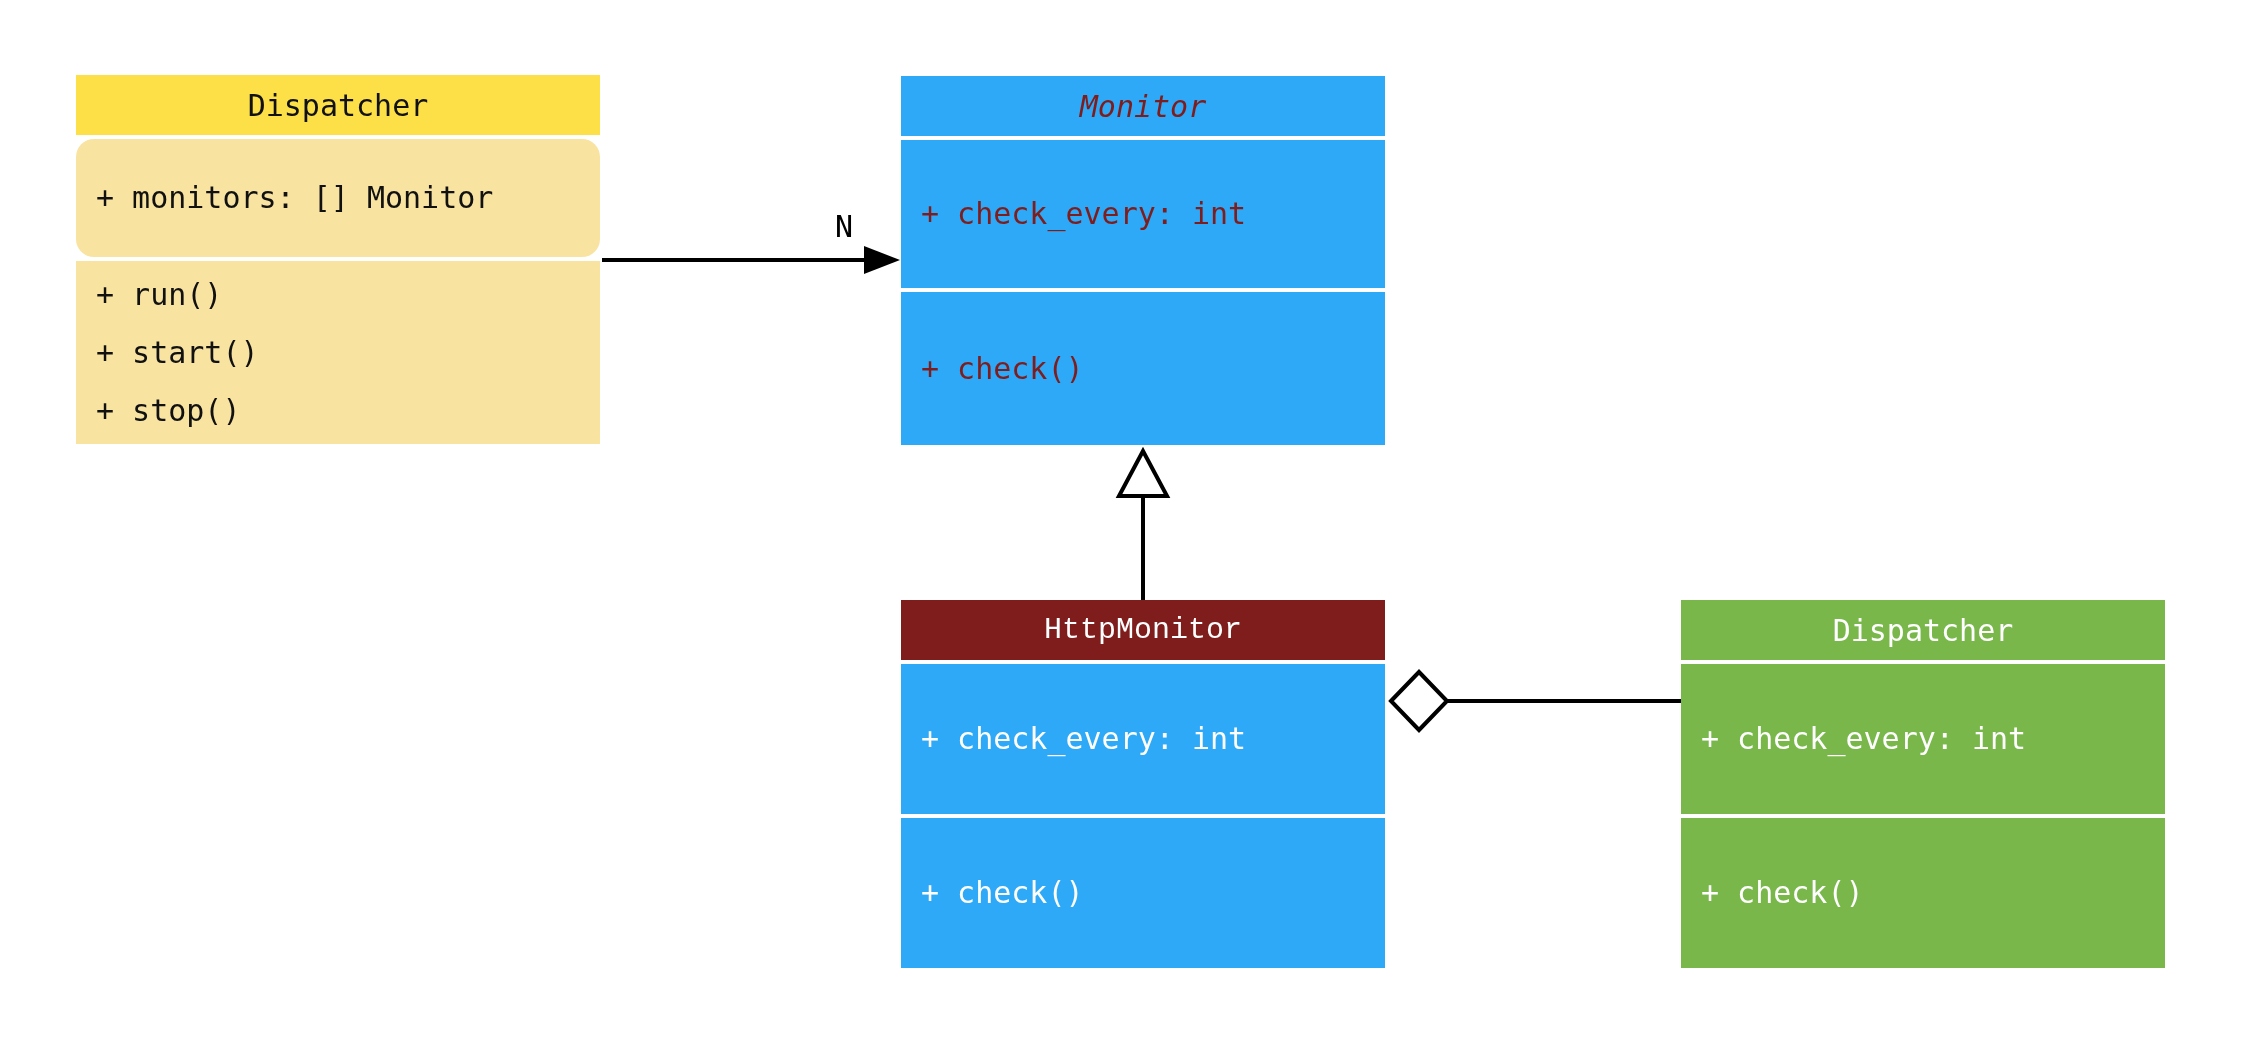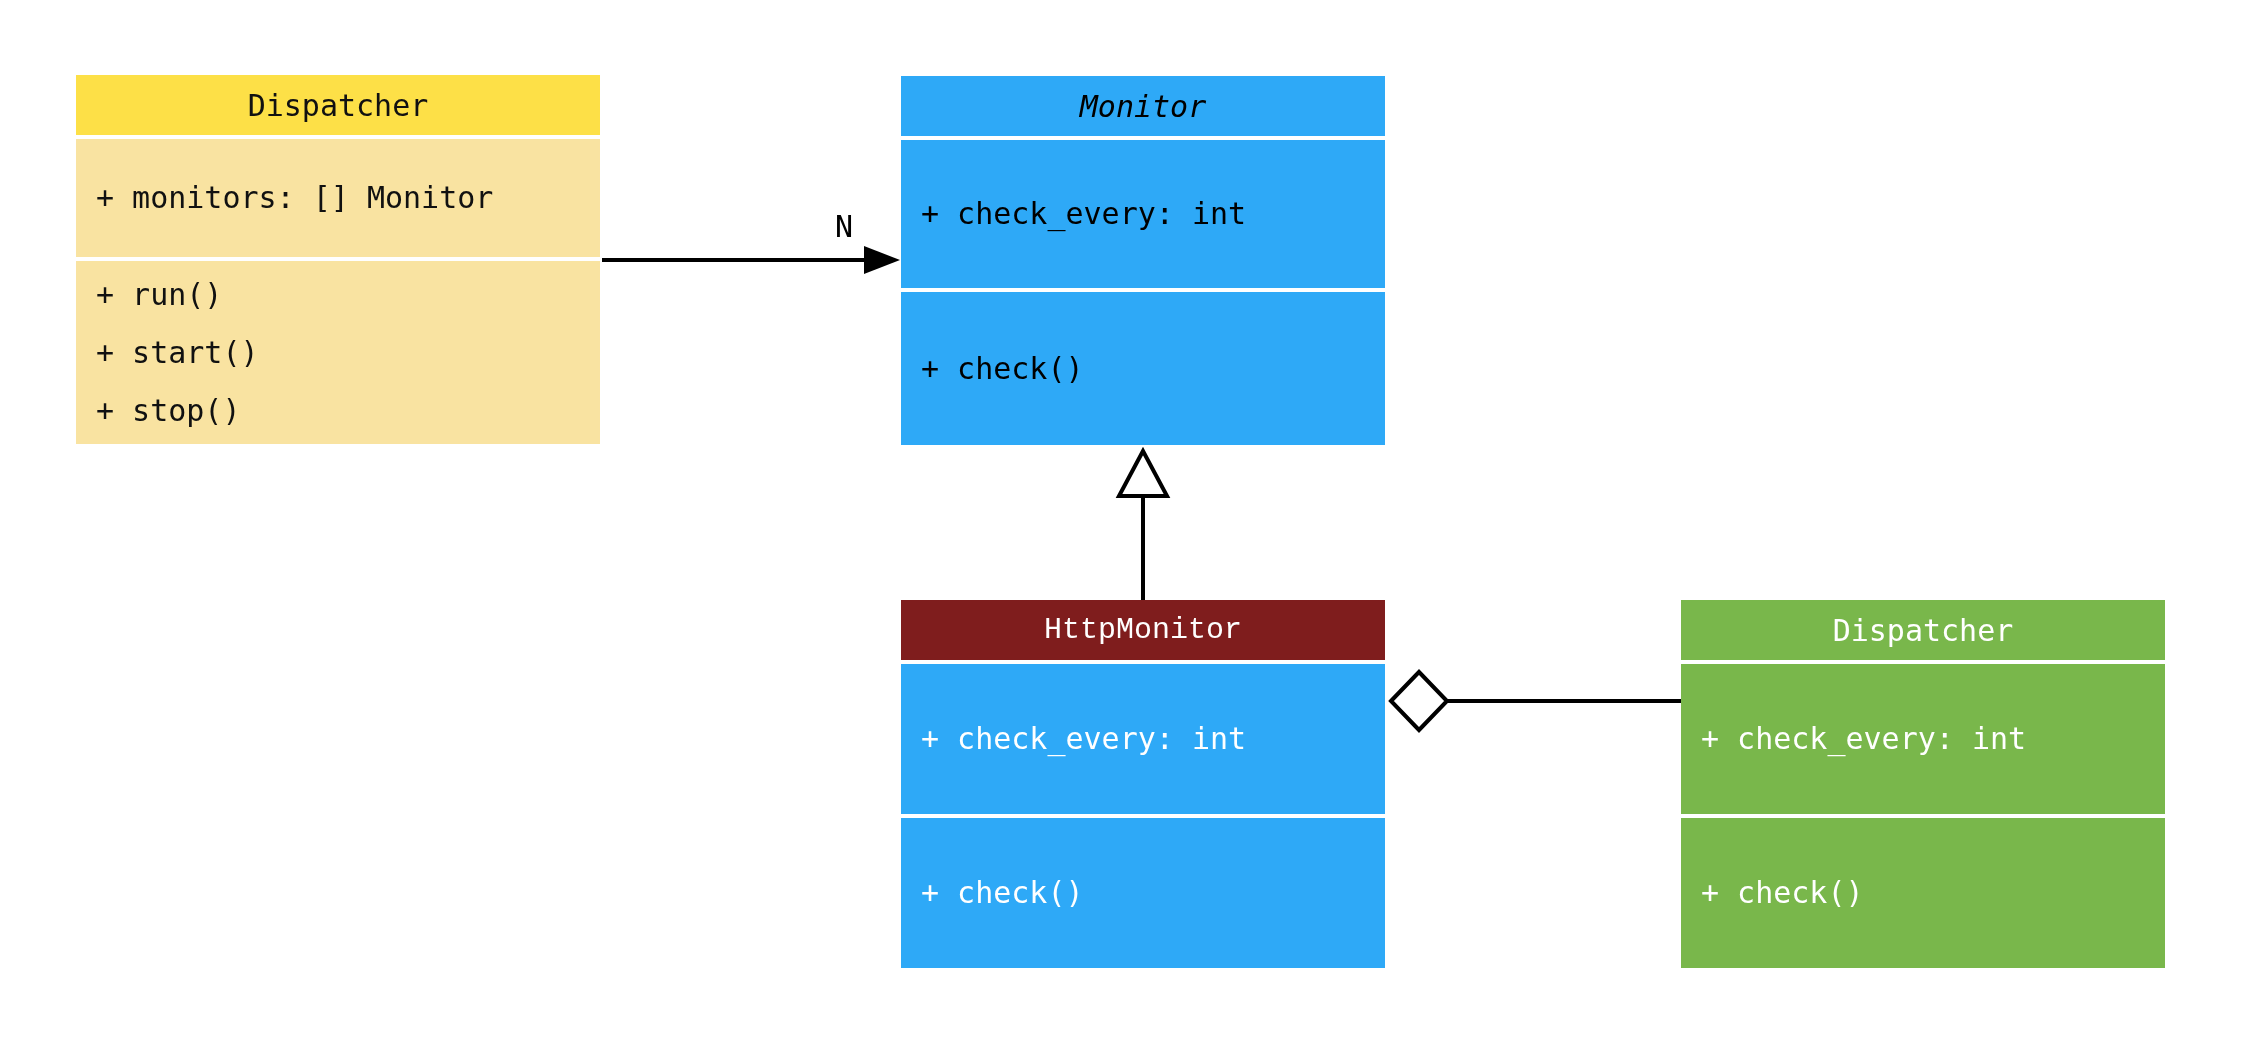--- a/index.html
+++ b/index.html
@@ -44,21 +44,21 @@
   .sect.body {
     align-items: flex-start;
     padding-left: 20px;
     line-height: 34px;
   }
   .italic { font-style: italic; }
 
   
   #box-dispatcher { left: 76px;   top: 75px;  width: 524px; }
   #box-dispatcher .title   { height: 60px; }
-  #box-dispatcher .attrs   { height: 118px; }
+  #box-dispatcher .attrs   { height: 118px; border-radius: 18px; }
   #box-dispatcher .methods { height: 183px; gap: 24px; }
 
   #box-monitor { left: 901px; top: 76px; width: 484px; }
   #box-monitor .title   { height: 60px; }
   #box-monitor .attrs   { height: 148px; }
   #box-monitor .methods { height: 153px; }
 
   #box-httpmonitor { left: 901px; top: 600px; width: 484px; }
   #box-httpmonitor .title   { height: 60px; }
   #box-httpmonitor .attrs   { height: 150px; }
@@ -105,21 +105,21 @@
     <div class="sect body attrs" style="background-color: rgb(249, 227, 161);">
       <div>+ monitors: [] Monitor</div>
     </div>
     <div class="sect body methods" style="background-color: rgb(249, 227, 161);">
       <div>+ run()</div>
       <div>+ start()</div>
       <div>+ stop()</div>
     </div>
   </div>
 
-  <div class="class-box" id="box-monitor" style="color: #000000;">
+  <div class="class-box" id="box-monitor" style="color: #7f1d1d;">
     <div class="sect title italic" style="background-color: rgb(46, 169, 247);">Monitor</div>
     <div class="sect body attrs" style="background-color: rgb(46, 169, 247);">
       <div>+ check_every: int</div>
     </div>
     <div class="sect body methods" style="background-color: rgb(46, 169, 247);">
       <div>+ check()</div>
     </div>
   </div>
 
   <div class="class-box" id="box-httpmonitor" style="color: rgb(255, 255, 255);">

